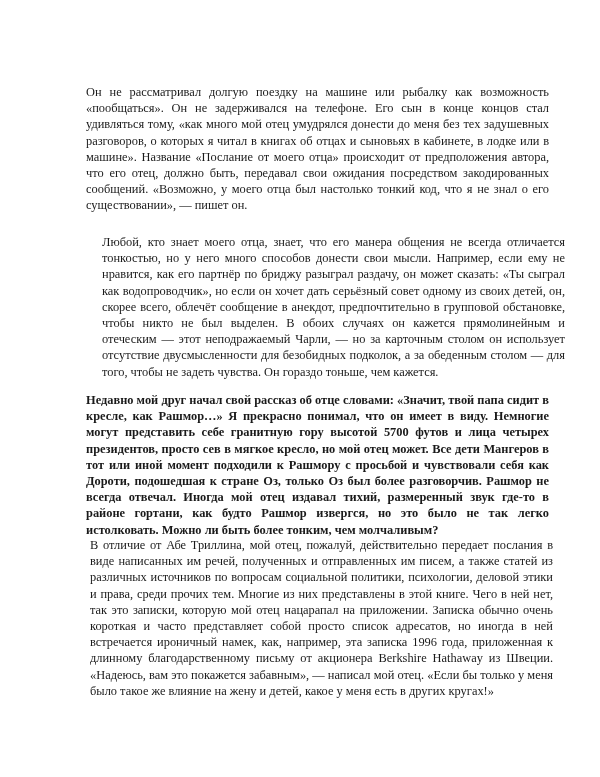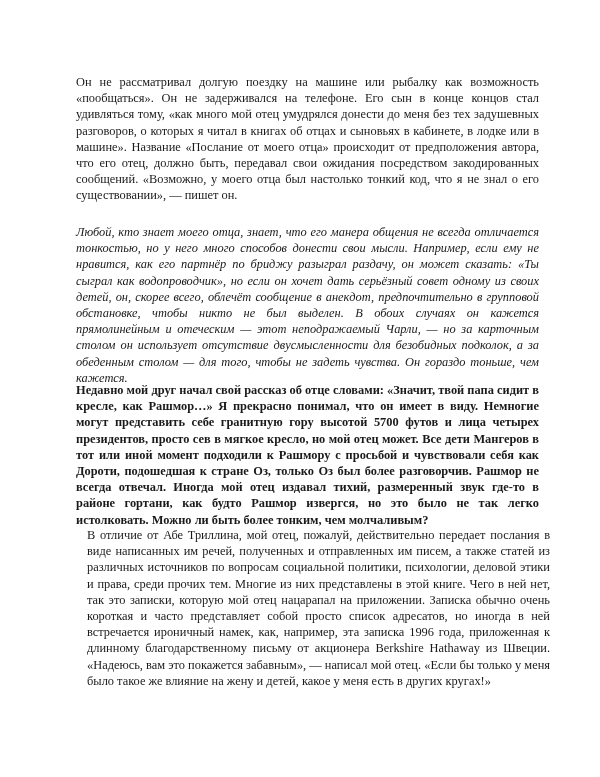--- a/index.html
+++ b/index.html
@@ -15,30 +15,30 @@
       font-family: "Liberation Serif", "DejaVu Serif", serif;
       color: #1a1a1a;
     }
     .page {
       position: absolute;
       left: 70px;
       top: 68px;
       width: 463px;
     }
     .para {
-      margin: 6px;
+      margin: 16px;
       font-size: 12.4px;
       line-height: 16.2px;
       text-align: justify;
       text-align-last: left;
     }
     .p1 { position: absolute; top: 0; left: 0; width: 463px; }
-    .p2 { position: absolute; top: 150px; left: 0; width: 463px; font-style: italic; }
+    .p2 { position: absolute; top: 150px; left: 16px; width: 463px; }
     .p3 { position: absolute; top: 308px; left: 0; width: 463px; font-weight: bold; }
-    .p4 { position: absolute; top: 453px; left: 11px; width: 463px; }
+    .p4 { position: absolute; top: 453px; left: 4px; width: 463px; }
   </style>
 </head>
 <body>
 
 <div class="page">
   <p class="para p1">Он не рассматривал долгую поездку на машине или рыбалку как возможность «пообщаться». Он не задерживался на телефоне. Его сын в конце концов стал удивляться тому, «как много мой отец умудрялся донести до меня без тех задушевных разговоров, о которых я читал в книгах об отцах и сыновьях в кабинете, в лодке или в машине». Название «Послание от моего отца» происходит от предположения автора, что его отец, должно быть, передавал свои ожидания посредством закодированных сообщений. «Возможно, у моего отца был настолько тонкий код, что я не знал о его существовании», — пишет он.</p>
   <p class="para p2">Любой, кто знает моего отца, знает, что его манера общения не всегда отличается тонкостью, но у него много способов донести свои мысли. Например, если ему не нравится, как его партнёр по бриджу разыграл раздачу, он может сказать: «Ты сыграл как водопроводчик», но если он хочет дать серьёзный совет одному из своих детей, он, скорее всего, облечёт сообщение в анекдот, предпочтительно в групповой обстановке, чтобы никто не был выделен. В обоих случаях он кажется прямолинейным и отеческим — этот неподражаемый Чарли, — но за карточным столом он использует отсутствие двусмысленности для безобидных подколок, а за обеденным столом — для того, чтобы не задеть чувства. Он гораздо тоньше, чем кажется.</p>
   <p class="para p3">Недавно мой друг начал свой рассказ об отце словами: «Значит, твой папа сидит в кресле, как Рашмор…» Я прекрасно понимал, что он имеет в виду. Немногие могут представить себе гранитную гору высотой 5700 футов и лица четырех президентов, просто сев в мягкое кресло, но мой отец может. Все дети Мангеров в тот или иной момент подходили к Рашмору с просьбой и чувствовали себя как Дороти, подошедшая к стране Оз, только Оз был более разговорчив. Рашмор не всегда отвечал. Иногда мой отец издавал тихий, размеренный звук где-то в районе гортани, как будто Рашмор извергся, но это было не так легко истолковать. Можно ли быть более тонким, чем молчаливым?</p>
   <p class="para p4">В отличие от Абе Триллина, мой отец, пожалуй, действительно передает послания в виде написанных им речей, полученных и отправленных им писем, а также статей из различных источников по вопросам социальной политики, психологии, деловой этики и права, среди прочих тем. Многие из них представлены в этой книге. Чего в ней нет, так это записки, которую мой отец нацарапал на приложении. Записка обычно очень короткая и часто представляет собой просто список адресатов, но иногда в ней встречается ироничный намек, как, например, эта записка 1996 года, приложенная к длинному благодарственному письму от акционера Berkshire Hathaway из Швеции. «Надеюсь, вам это покажется забавным», — написал мой отец. «Если бы только у меня было такое же влияние на жену и детей, какое у меня есть в других кругах!»</p>
 </div>

